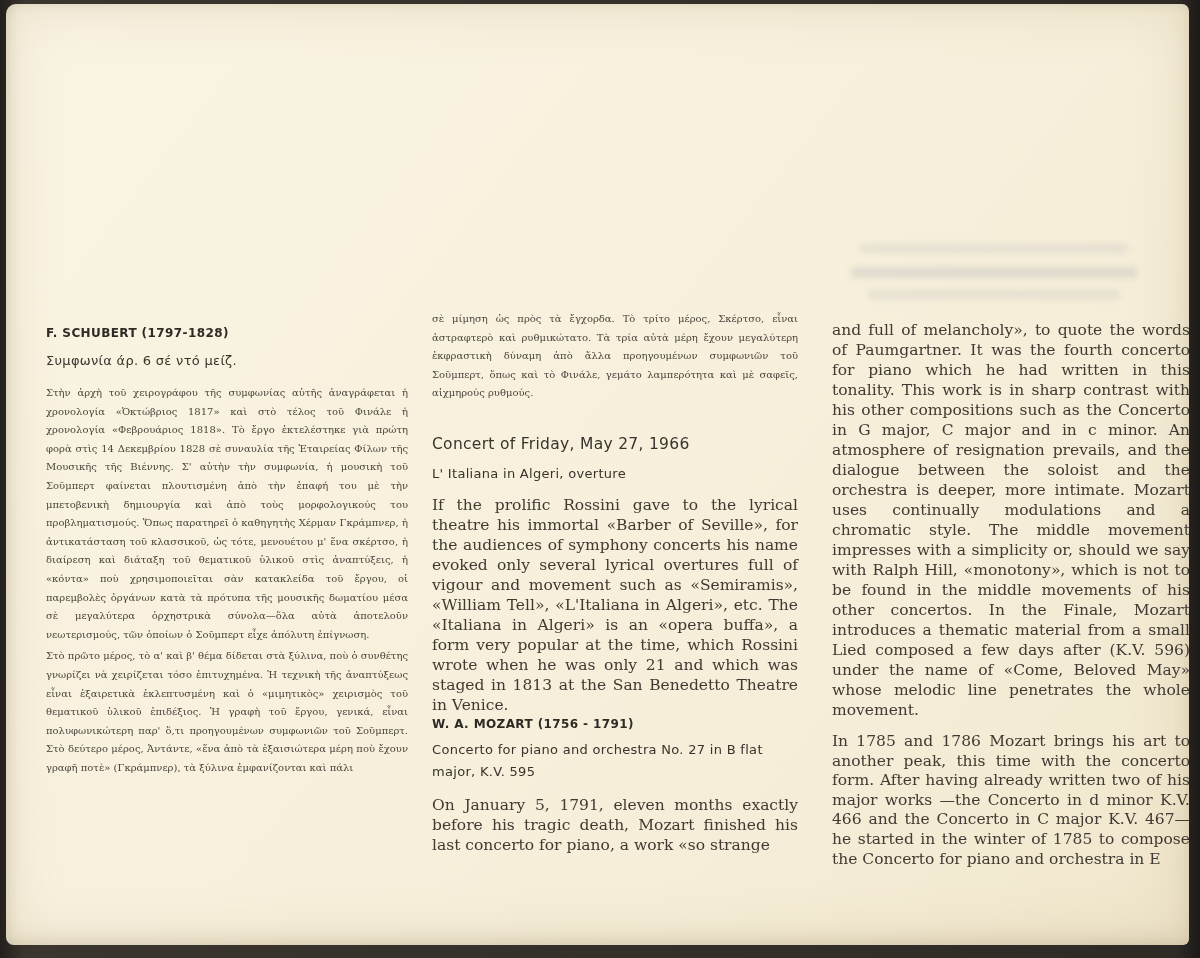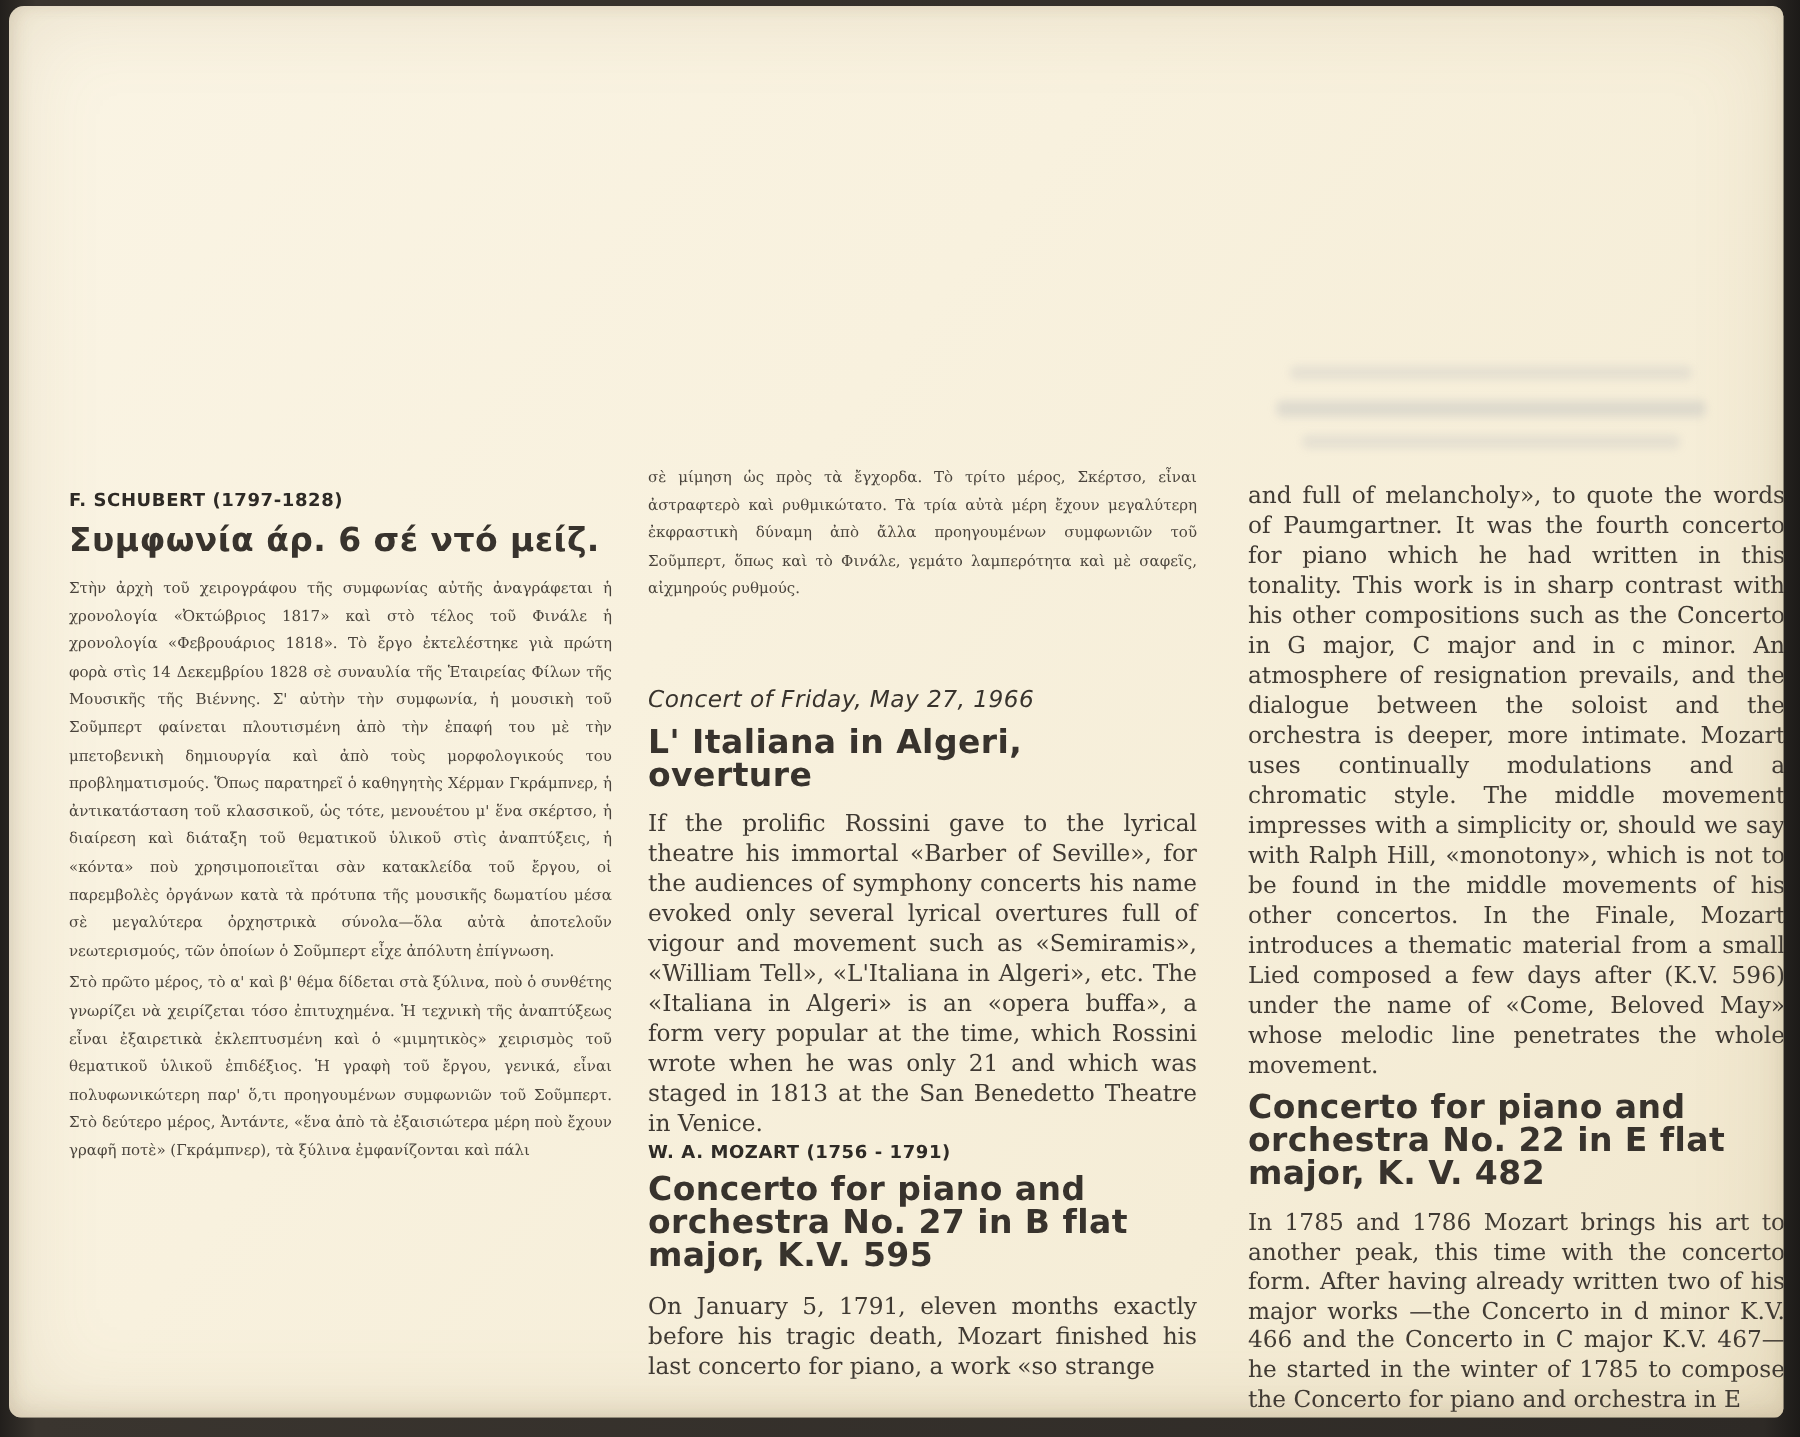--- a/index.html
+++ b/index.html
@@ -43,22 +43,22 @@
   .h-bold {
     font-family: "DejaVu Sans", sans-serif;
     font-weight: bold;
     font-size: 12px;
     letter-spacing: 0.4px;
     color: #2e2a25;
     margin: 0;
   }
   .h-sans {
     font-family: "DejaVu Sans", sans-serif;
-    font-weight: bold;
-    font-size: 22px;
+    font-weight: normal;
+    font-size: 13px;
     letter-spacing: 0.3px;
     line-height: 22px;
     color: #38332d;
     margin: 0;
   }
   .concert-line {
     font-family: "DejaVu Sans", sans-serif;
     font-size: 15.5px;
     letter-spacing: 0.3px;
     color: #38332d;
@@ -76,21 +76,21 @@
     line-height: 20px;
     text-align: justify;
     color: #403a33;
     margin: 0;
   }
 
   .col-1 .h-bold { margin-bottom: 10px; }
   .col-1 .h-sans { margin-bottom: 12px; }
   .col-1 .para2  { margin-top: 3px; }
 
-  .col-2 .concert-line   { margin-top: 54px; font-style: italic; }
+  .col-2 .concert-line   { margin-top: 32px; }
   .col-2 .rossini-head   { margin-top: 15px; }
   .col-2 .rossini-sub    { margin-top: 10px; }
   .col-2 .rossini-para   { margin-top: 10px; }
   .col-2 .mozart-head    { margin-top: 2px; }
   .col-2 .mozart-sub     { margin-top: 8px; }
   .col-2 .mozart-para    { margin-top: 12px; }
 
   .col-3 .mozart2-head   { margin-top: 14px; }
   .col-3 .mozart2-sub    { margin-top: 8px; }
   .col-3 .mozart2-para   { margin-top: 12px; line-height: 19.6px; }
@@ -119,18 +119,17 @@
       <p class="concert-line">Concert of Friday, May 27, 1966</p>
       <h3 class="h-sans rossini-sub">L' Italiana in Algeri, overture</h3>
       <p class="body-en rossini-para">If the prolific Rossini gave to the lyrical theatre his immortal «Barber of Seville», for the audiences of symphony concerts his name evoked only several lyrical overtures full of vigour and movement such as «Semiramis», «William Tell», «L'Italiana in Algeri», etc. The «Italiana in Algeri» is an «opera buffa», a form very popular at the time, which Rossini wrote when he was only 21 and which was staged in 1813 at the San Benedetto Theatre in Venice.</p>
       <h2 class="h-bold mozart-head">W. A. MOZART (1756 - 1791)</h2>
       <h3 class="h-sans mozart-sub">Concerto for piano and orchestra No. 27 in B flat major, K.V. 595</h3>
       <p class="body-en mozart-para">On January 5, 1791, eleven months exactly before his tragic death, Mozart finished his last concerto for piano, a work «so strange</p>
     </section>
 
     <section class="col col-3">
       <p class="body-en cont-para">and full of melancholy», to quote the words of Paumgartner. It was the fourth concerto for piano which he had written in this tonality. This work is in sharp contrast with his other compositions such as the Concerto in G major, C major and in c minor. An atmosphere of resignation prevails, and the dialogue between the soloist and the orchestra is deeper, more intimate. Mozart uses continually modulations and a chromatic style. The middle movement impresses with a simplicity or, should we say with Ralph Hill, «monotony», which is not to be found in the middle movements of his other concertos. In the Finale, Mozart introduces a thematic material from a small Lied composed a few days after (K.V. 596) under the name of «Come, Beloved May» whose melodic line penetrates the whole movement.</p>
-      <h3 class="h-sans mozart2-sub">Concerto for piano and orchestra No. 22 in E flat major, K. V. 482</h3>
       <p class="body-en mozart2-para">In 1785 and 1786 Mozart brings his art to another peak, this time with the concerto form. After having already written two of his major works —the Concerto in d minor K.V. 466 and the Concerto in C major K.V. 467— he started in the winter of 1785 to compose the Concerto for piano and orchestra in E</p>
     </section>
 
   </div>
 </div>
 
 </body></html>

